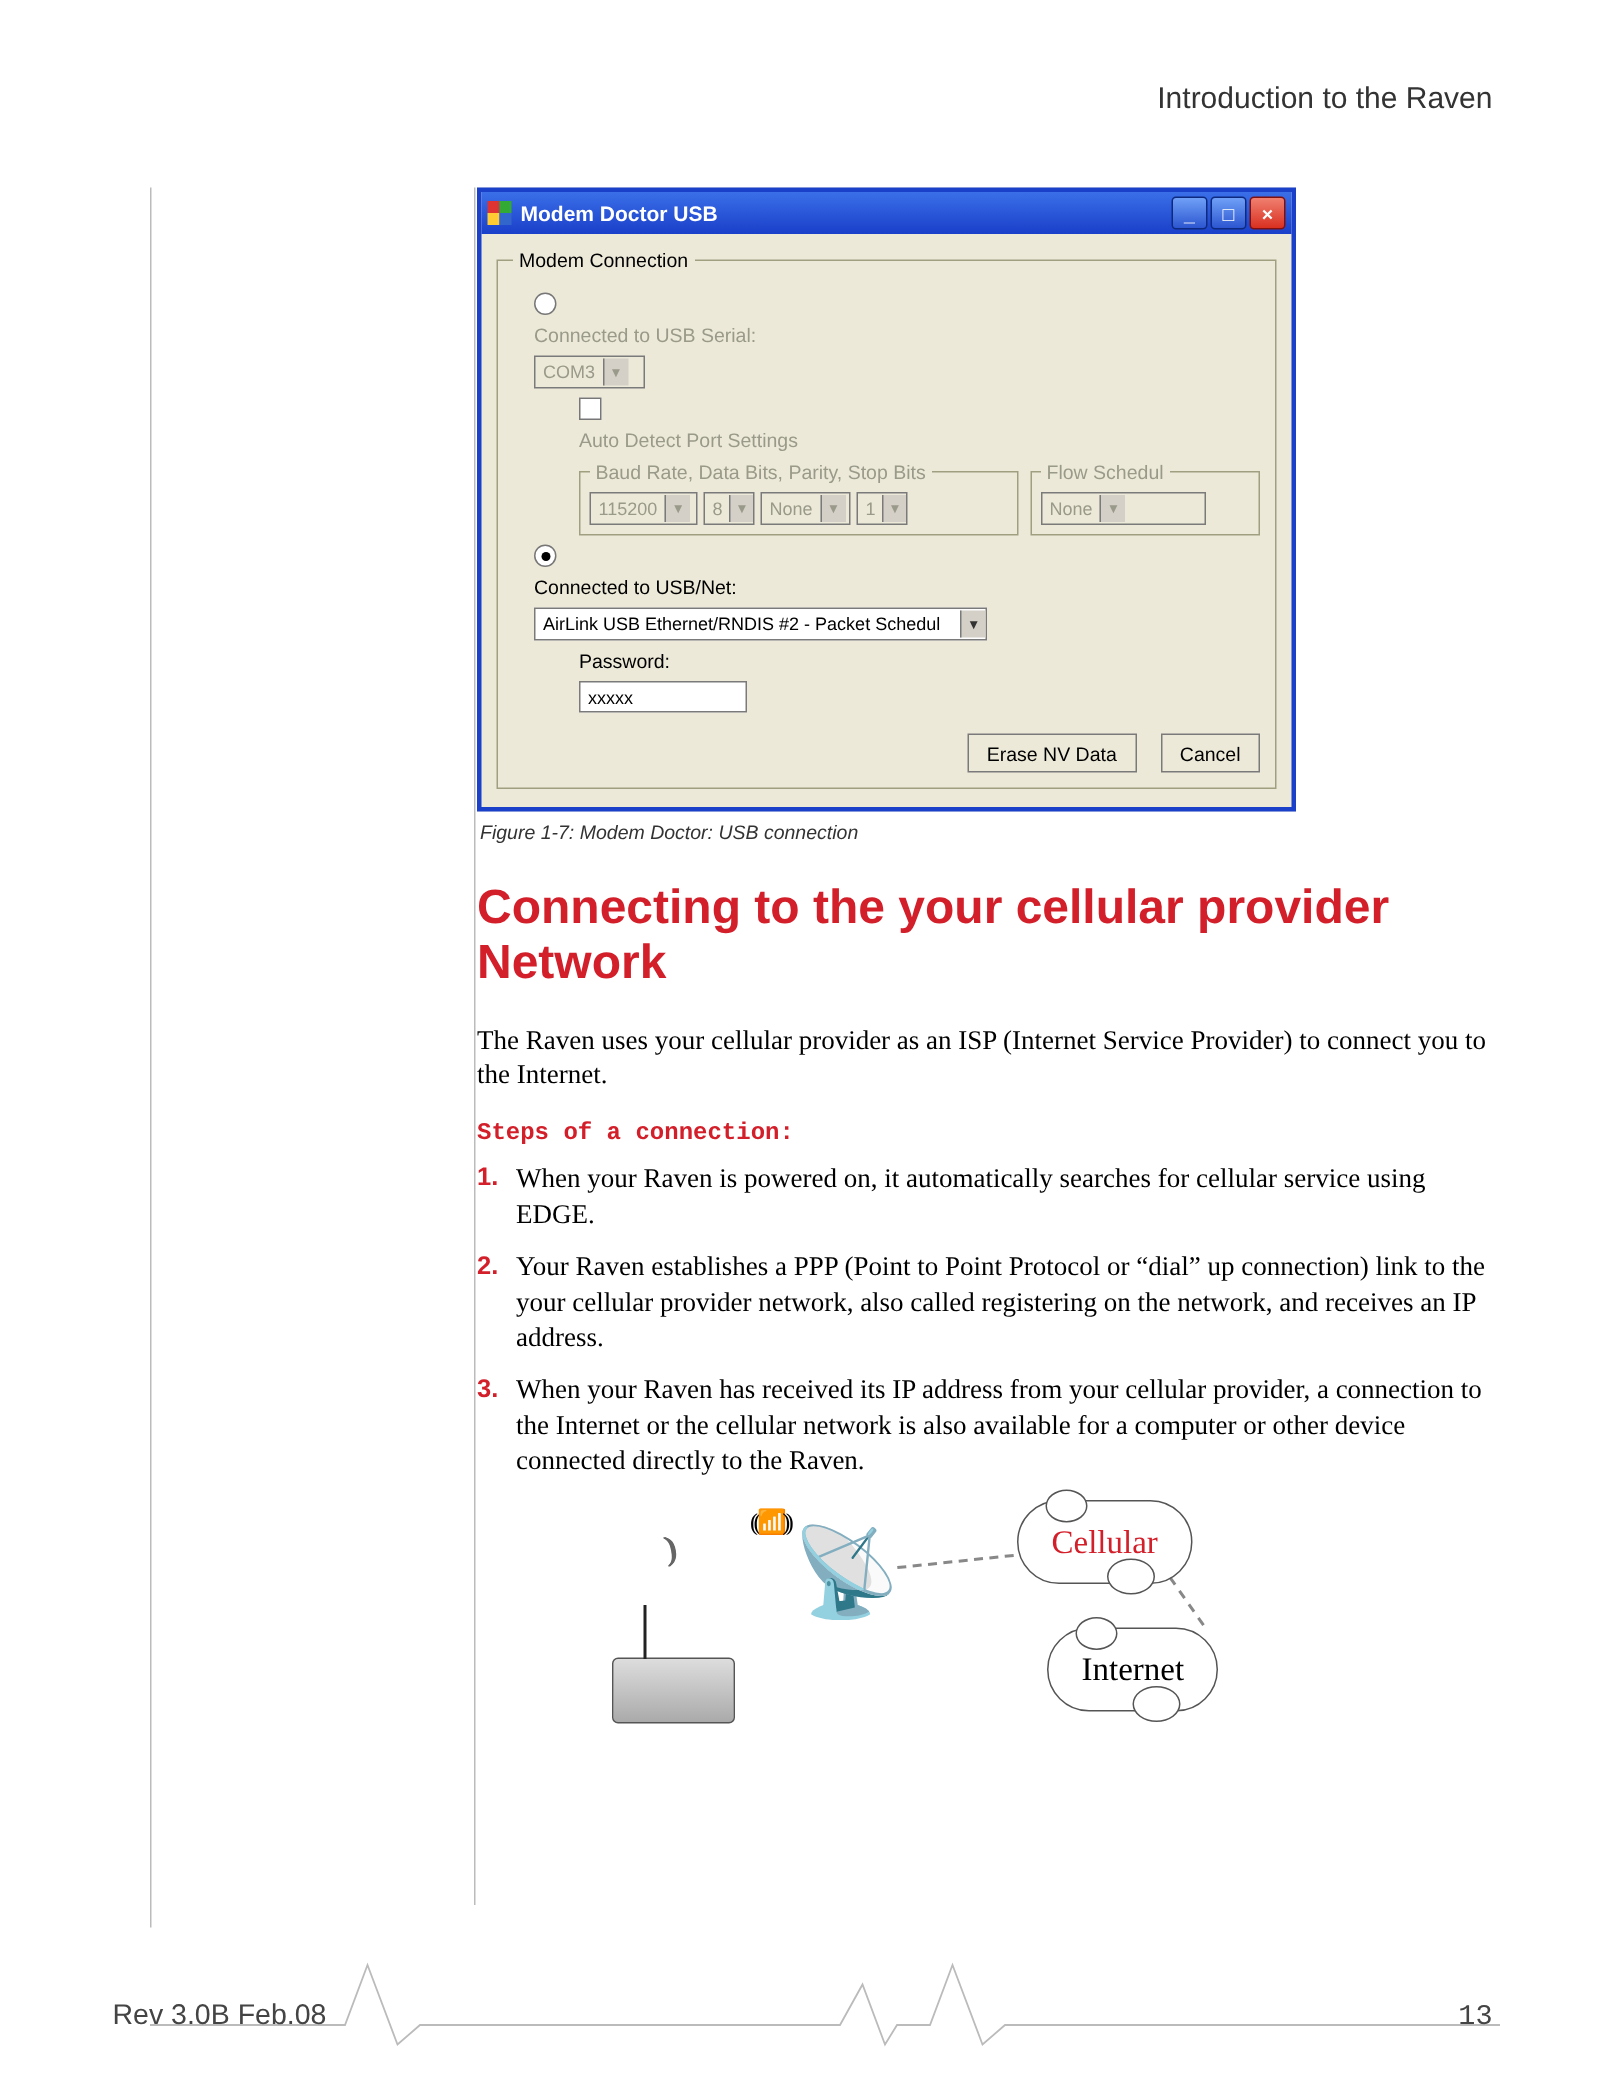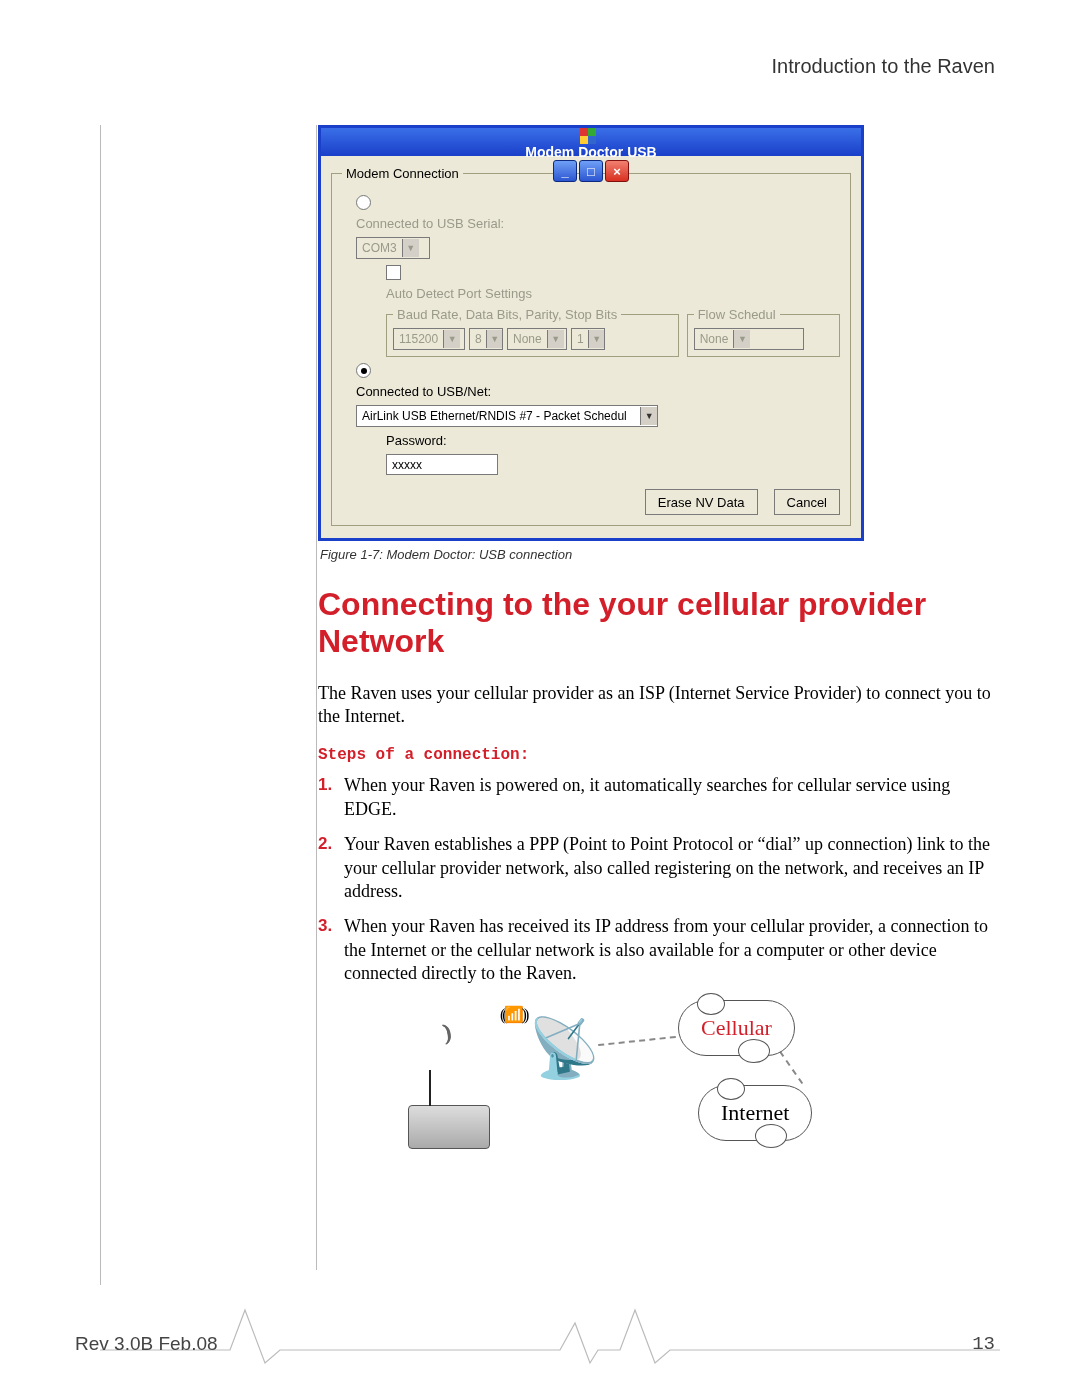--- a/index.html
+++ b/index.html
@@ -58,21 +58,20 @@
     color: #000;
   }
   .xp-titlebar {
     height: 28px;
     background: linear-gradient(#3a6fe8, #1a3fc9);
     color: #fff;
     display: flex;
     align-items: center;
     padding: 0 4px;
     font-weight: bold;
-    flex-direction: column;
   }
   .xp-appicon {
     width: 16px; height: 16px;
     margin-right: 6px;
     display: flex; flex-wrap: wrap;
   }
   .xp-appicon span {
     width: 8px; height: 8px;
   }
   .xp-title-text { flex: 1; font-size: 14px; }
@@ -386,21 +385,21 @@
                   <span class="combo-text">None</span>
                   <span class="combo-arrow">▼</span>
                 </span>
             </fieldset>
           </div>
 
           <div class="row" style="margin-left:14px">
             <span class="radio sel"></span>
             <span>Connected to USB/Net:</span>
             <span class="combo" style="width:300px">
-              <span class="combo-text" style="width:280px">AirLink USB Ethernet/RNDIS #7 - Packet Schedul</span>
+              <span class="combo-text" style="width:280px">AirLink USB Ethernet/RNDIS #2 - Packet Schedul</span>
               <span class="combo-arrow">▼</span>
             </span>
           </div>
 
           <div class="row" style="margin-left:44px">
             <span>Password:</span>
             <span class="textfield" style="width:100px">xxxxx</span>
           </div>
 
           <div class="btn-row">

